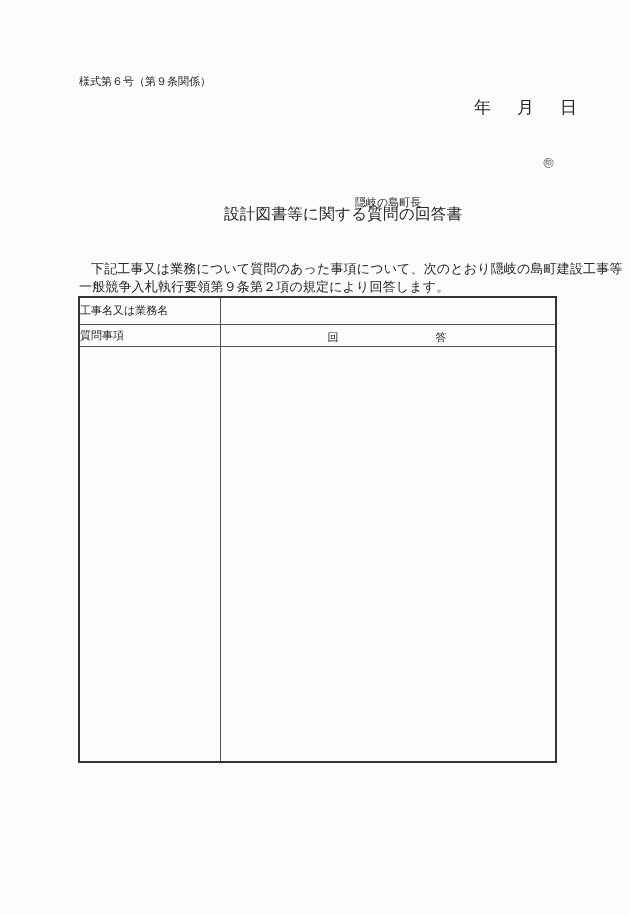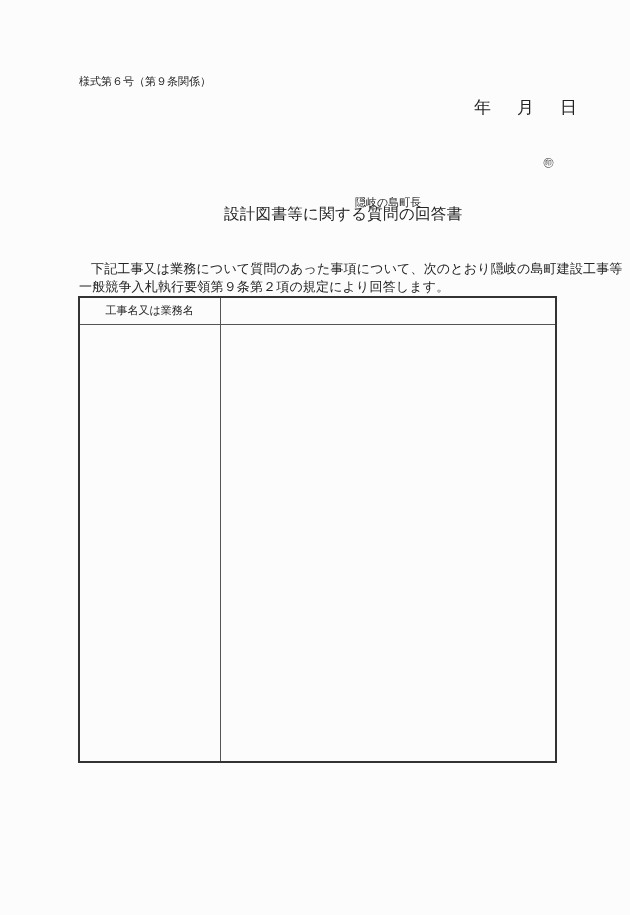--- a/index.html
+++ b/index.html
@@ -32,21 +32,21 @@
   }
   table.answer td {
     border: 1px solid #555;
     font-size: 11px;
     padding: 0;
     vertical-align: middle;
   }
   col.c1 { width: 141px; }
   tr.r1 { height: 27px; }
   tr.r2 { height: 22px; }
-  .center { text-align: center; margin-top: 10px; }
+  .center { text-align: left; margin-top: 10px; }
   .answer-header { position: relative; }
   .answer-header .a1 { position: absolute; left: 107px; top: 3px; }
   .answer-header .a2 { position: absolute; left: 215px; top: 3px; }
 </style>
 </head>
 <body>
 
 <div class="abs form-number">様式第６号（第９条関係）</div>
 
 <div class="abs date-line">
@@ -64,18 +64,27 @@
 <table class="answer">
   <colgroup>
       <col class="c1">
       <col>
     </colgroup>
   <tbody>
       <tr class="r1">
     <td class="center">工事名又は業務名</td>
     <td></td>
   </tr>
+  <tr class="r2">
+    <td class="center">質問事項</td>
+    <td>
+      <div class="answer-header" style="height:16px;">
+        <span class="a1">回</span>
+        <span class="a2">答</span>
+      </div>
+    </td>
+  </tr>
   <tr>
     <td></td>
     <td></td>
   </tr>
 </tbody>
   </table>
 
 </body></html>

